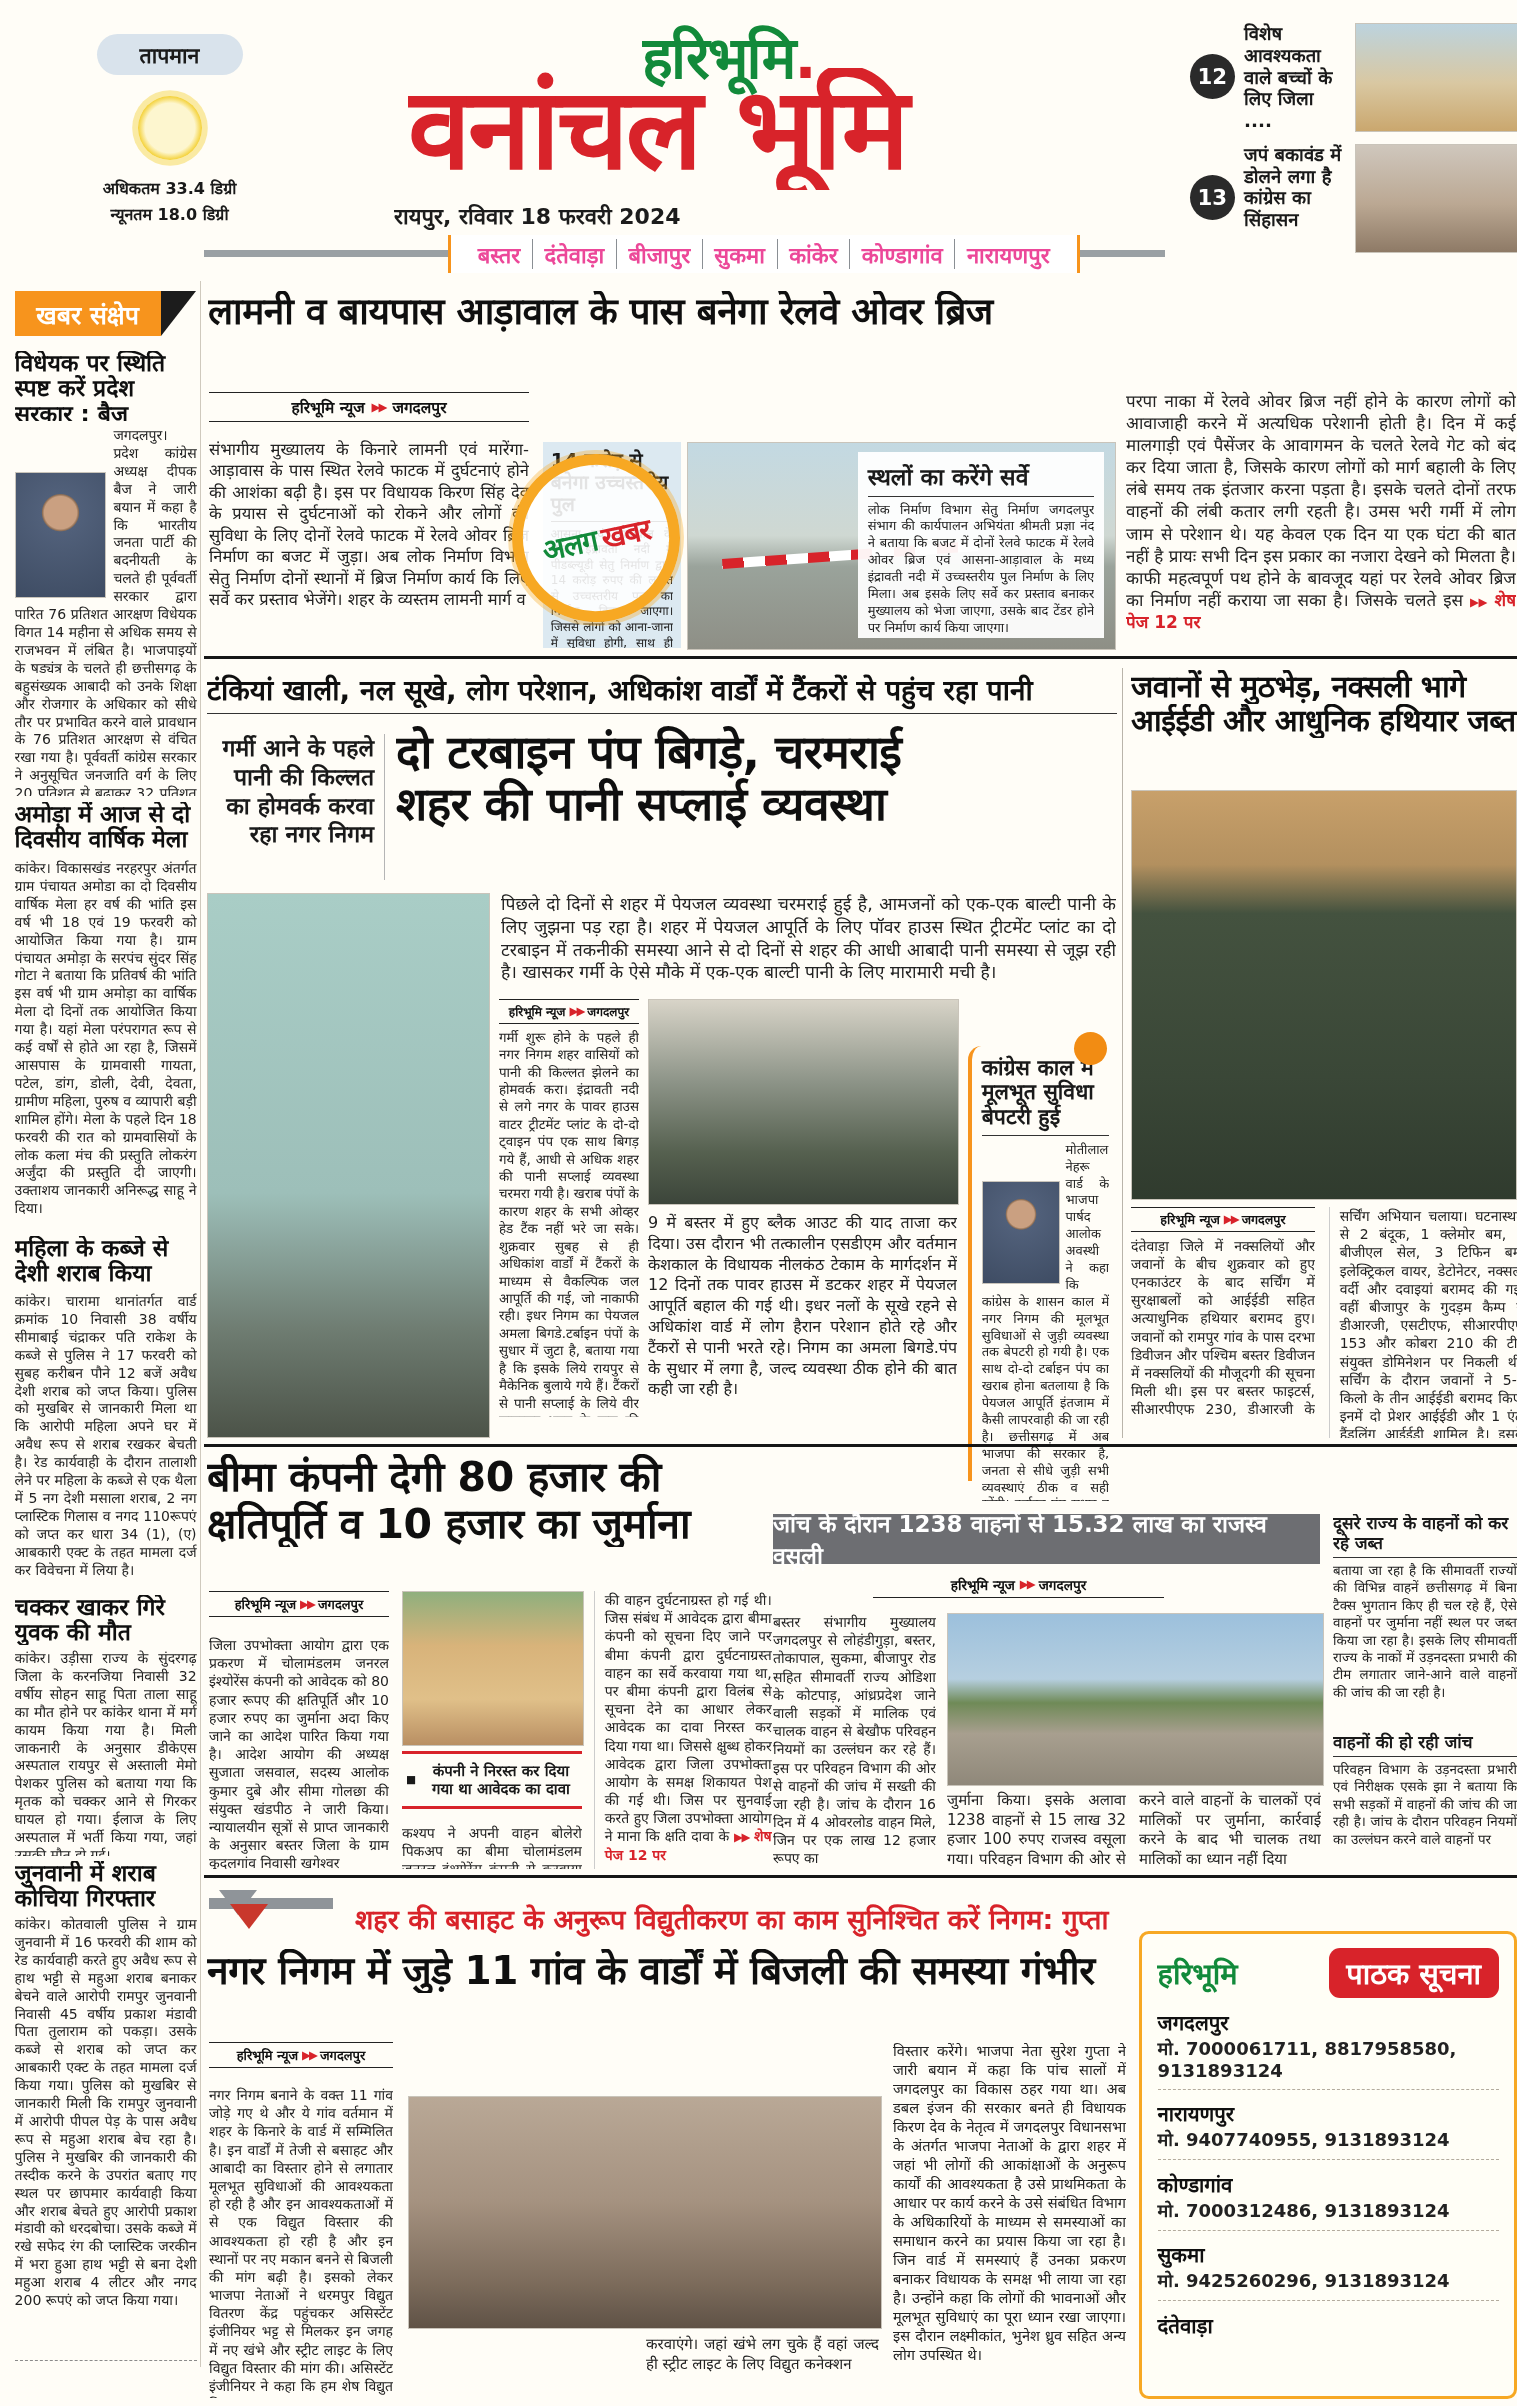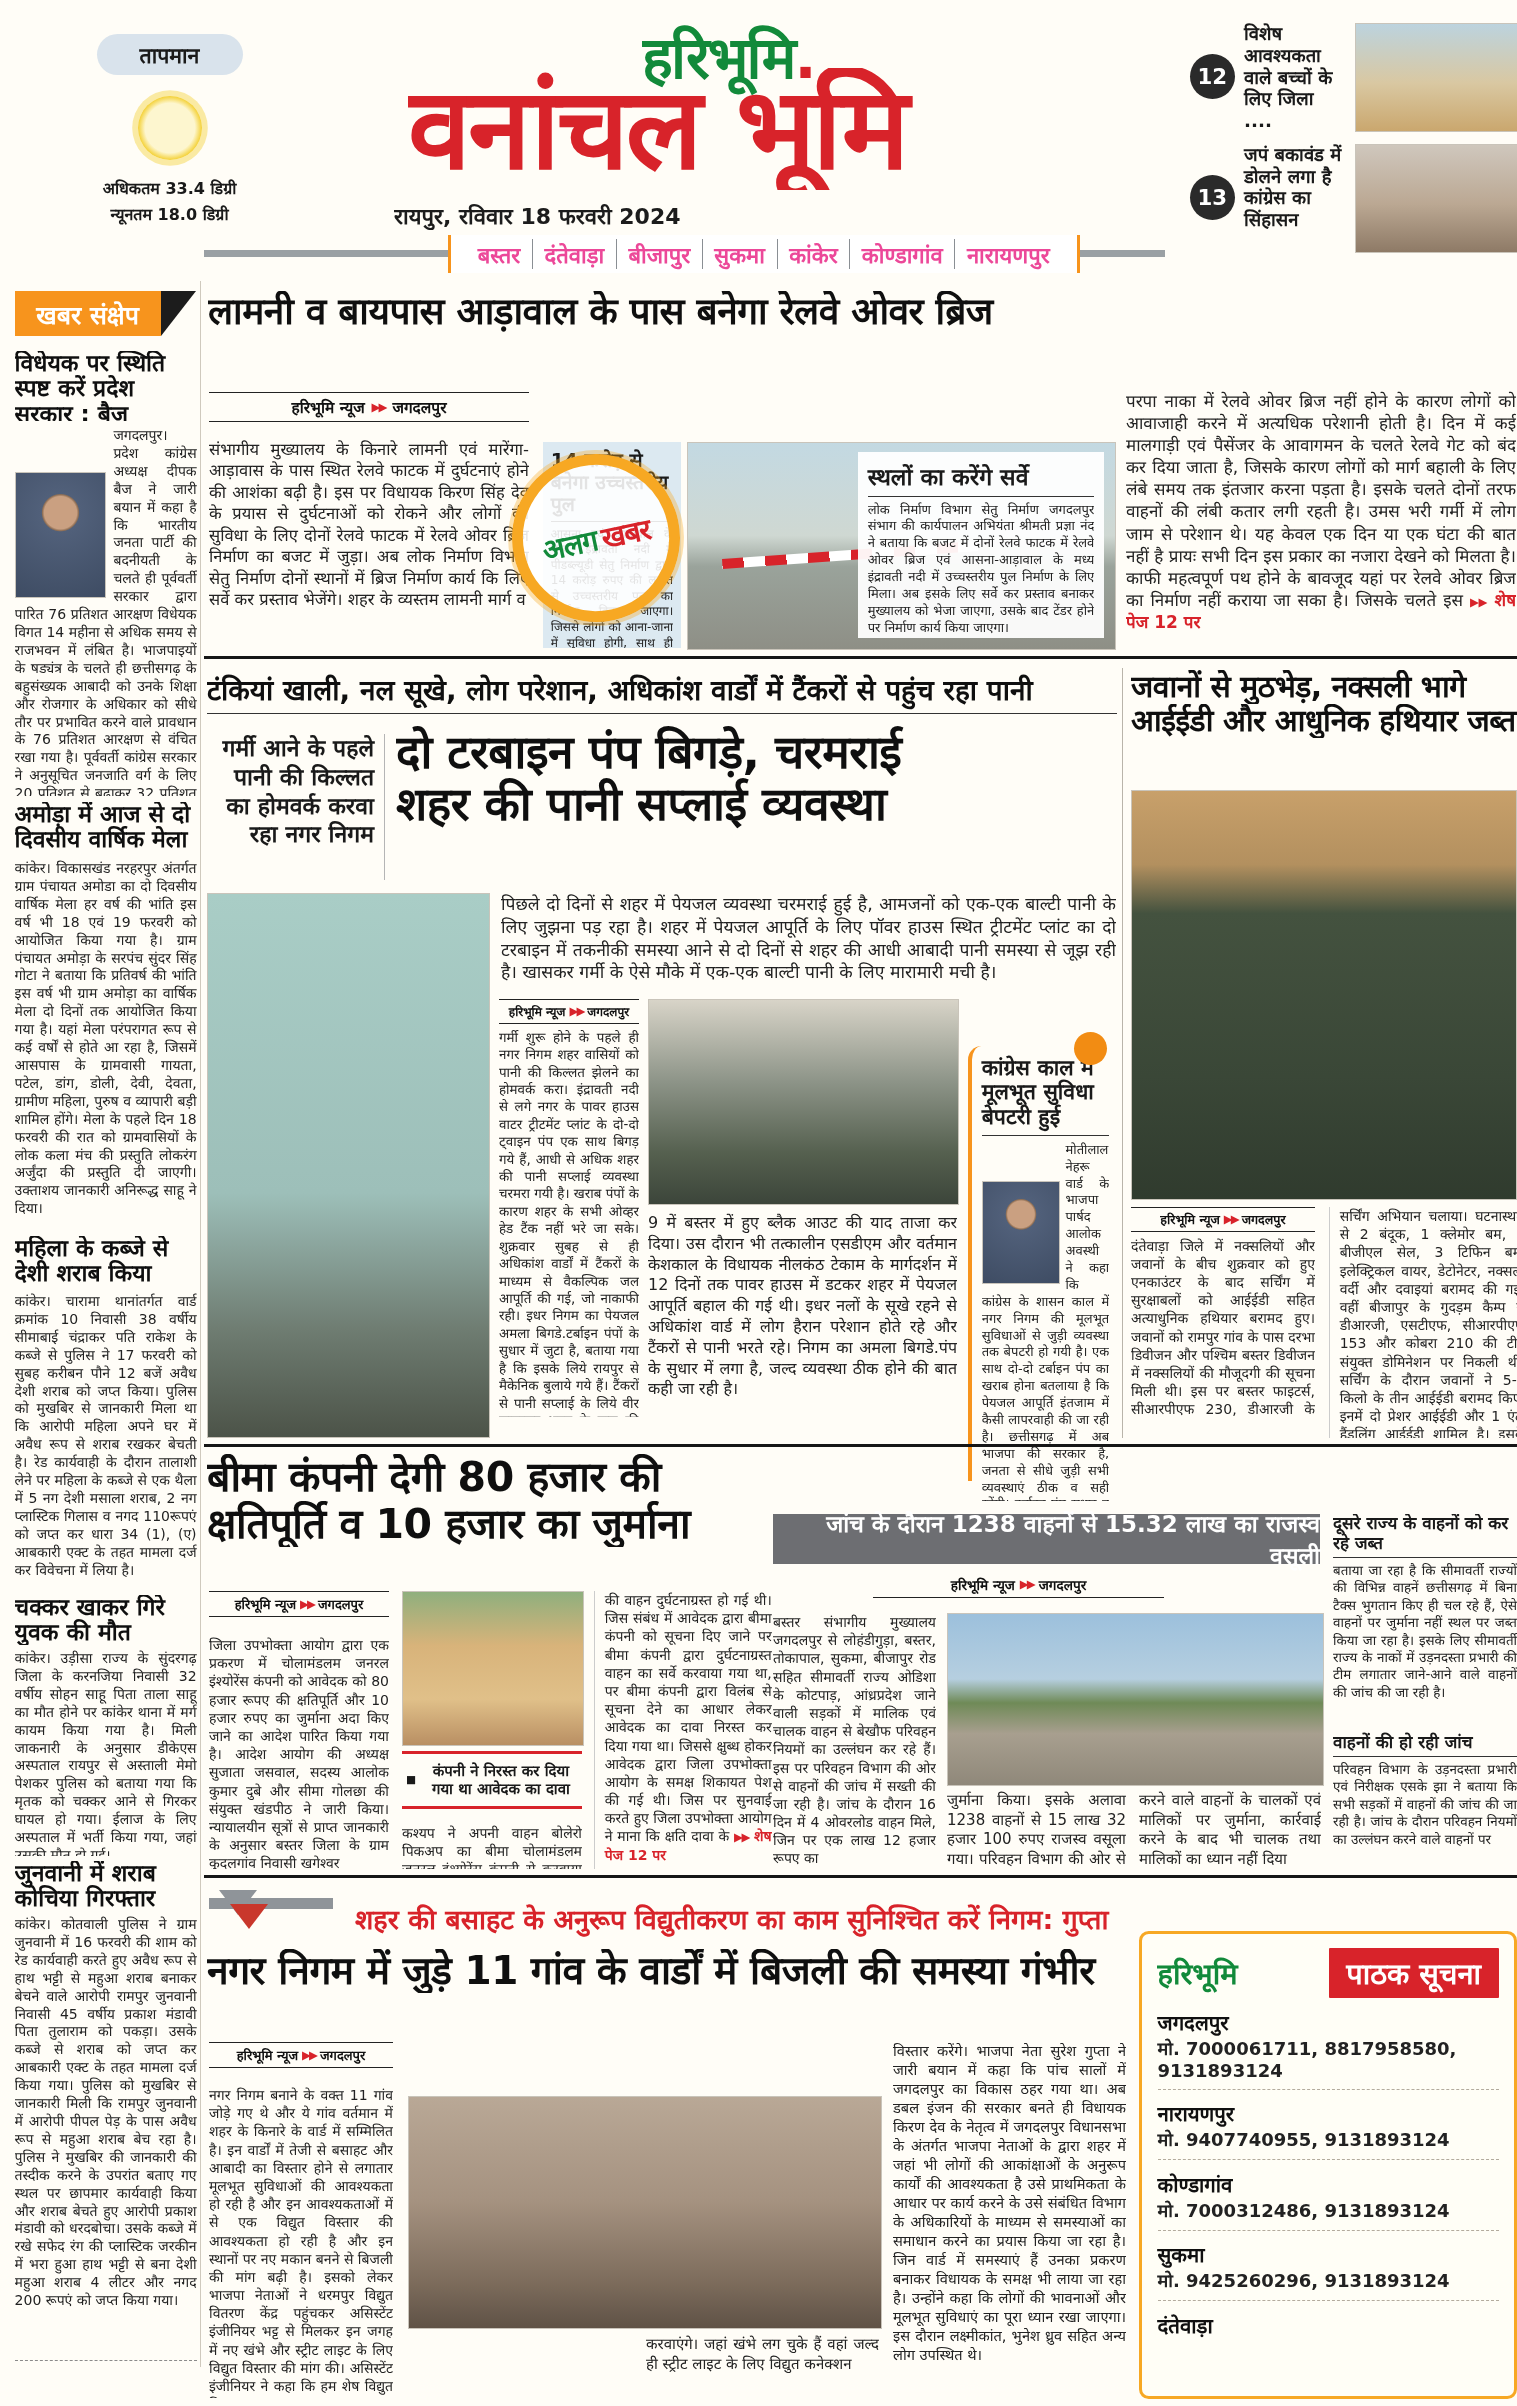--- a/index.html
+++ b/index.html
@@ -19,21 +19,21 @@
         background:repeating-linear-gradient(90deg,#d8232a 0 21.3px,#fff 21.3px 43px);transform:rotate(-4deg)}
   .ph-well{background:linear-gradient(180deg,#a9cdc6 0%,#9dbfb9 55%,#6f7d72 80%,#4c5348 100%)}
   .ph-turbine{background:linear-gradient(180deg,#d8d4c8 0%,#8d9488 40%,#55604f 75%,#3c453a 100%)}
   .ph-seized{background:linear-gradient(180deg,#c8a06a 0%,#b3905f 18%,#44523f 30%,#3a4737 70%,#303b2e 100%)}
   .ph-trucks{background:linear-gradient(180deg,#9cc0dc 0%,#b6cfe0 38%,#6f8a57 52%,#a89f8f 70%,#8f887a 100%)}
   .ph-meeting{background:linear-gradient(180deg,#b9a896 0%,#a59280 45%,#7d6c5c 80%,#5f5246 100%)}
   .ph-arch{background:linear-gradient(180deg,#8faf7d 0%,#d8b37a 35%,#e0c089 70%,#b98f63 100%)}
   .ph-crowd1{background:linear-gradient(180deg,#bcd3de 0%,#d9c8a2 55%,#caa76e 100%)}
   .ph-crowd2{background:linear-gradient(180deg,#cfc7bd 0%,#bba893 55%,#8e7a66 100%)}
   .ph-portrait{background:radial-gradient(circle at 50% 32%,#caa081 17%,#8d6e55 19%,#51607a 20%,#3e4c63 100%)}
-  .graybar{background:#6d6e72;color:#fff;font-weight:700;display:flex;align-items:center;justify-content:center;text-align:right}
+  .graybar{background:#6d6e72;color:#fff;font-weight:700;display:flex;align-items:center;justify-content:center;text-align:left}
   .redbar{background:#d8232a;color:#fff;font-weight:700;display:flex;align-items:center;justify-content:center;text-align:center}
   .hdiv{position:absolute;height:2.9px;background:#161616}
   .vrule{position:absolute;width:1px;background:#b9b4aa}
   .kicker{font-weight:800;color:#0f0f0f;border-bottom:1.9px solid #333;padding-bottom:4.9px}
   .stamp{position:absolute;width:146px;height:146px;border:11.6px solid #f7a823;border-radius:50%;
          background:rgba(255,255,255,.88);display:flex;align-items:center;justify-content:center;
          transform:rotate(-12deg);z-index:5;box-shadow:0 0 0 3.9px rgba(247,168,35,.35)}
   .stamp b{font-size:29px;letter-spacing:-1px}
   .sb-head{font-weight:800;font-size:23px;line-height:1.1;color:#0f0f0f;overflow:hidden}
   .sb-body{font-size:14px;text-align:justify;line-height:1.28;overflow:hidden;color:#222}
@@ -45,21 +45,21 @@
           padding:3.9px 15.5px;background:#fff}
   .tabbox span{font-weight:800;font-size:22px;color:#ec4899;padding:0 11.6px;white-space:nowrap}
   .tabbox span + span{border-left:1.9px solid #8a8f94}
   .tline{height:6.8px;background:#9aa0a4;flex:1}
   .inset{border-left:4.9px solid #f7941d;border-radius:13.6px 0 0 0;padding:9.7px 5.8px 0 9.7px;position:relative}
   .inset .dot{position:absolute;right:7.8px;top:-13.6px;width:33px;height:33px;border-radius:50%;background:#f28c13}
   .inset h4{margin:0 0 5.8px 0;font-size:21.3px;line-height:1.15;border-bottom:1.9px solid #333;padding-bottom:5.8px;font-weight:800}
   .sidebox h4{margin:0 0 3.9px 0;font-size:17px;line-height:1.15;border-bottom:1.9px solid #333;padding-bottom:3.9px;font-weight:800}
   .notice{border:3.9px solid #f7a823;border-radius:9.7px;background:#fffef6;padding:13.6px 15.5px;overflow:hidden}
   .notice .brand{color:#128a3a;font-weight:800;font-size:29px}
-  .notice .pill{background:#d8232a;color:#fff;font-weight:800;font-size:29px;border-radius:1px;padding:5.8px 17.5px}
+  .notice .pill{background:#d8232a;color:#fff;font-weight:800;font-size:29px;border-radius:11px;padding:5.8px 17.5px}
   .notice .city{font-weight:800;font-size:20.4px;color:#101010;margin-top:9.7px}
   .notice .ph{font-weight:700;font-size:18px;color:#222;border-bottom:1.9px dashed #b3ab9d;padding-bottom:7.8px}
   .capbox{border-top:3.9px solid #d8232a;border-bottom:3.9px solid #d8232a;display:flex;gap:7.8px;
           align-items:center;justify-content:center;text-align:center;font-weight:700;font-size:16.5px;padding:7.8px 3.9px}
   .vv{width:0;height:0;border-left:19.4px solid transparent;border-right:19.4px solid transparent;border-top:25px solid #c9372c}
   .vv2{position:absolute;left:9.7px;top:-7.8px;width:0;height:0;border-left:19.4px solid transparent;
        border-right:19.4px solid transparent;border-top:25px solid #8f9499}
   .sun{width:64px;height:64px;border-radius:50%;background:radial-gradient(circle,#fdf6cf 55%,#f4d23c 70%,#e8a90f 100%);
        box-shadow:0 0 0 5.8px rgba(244,210,60,.45)}
   .pagebadge{width:45px;height:45px;border-radius:50%;background:#2a2a2a;color:#fff;display:flex;

